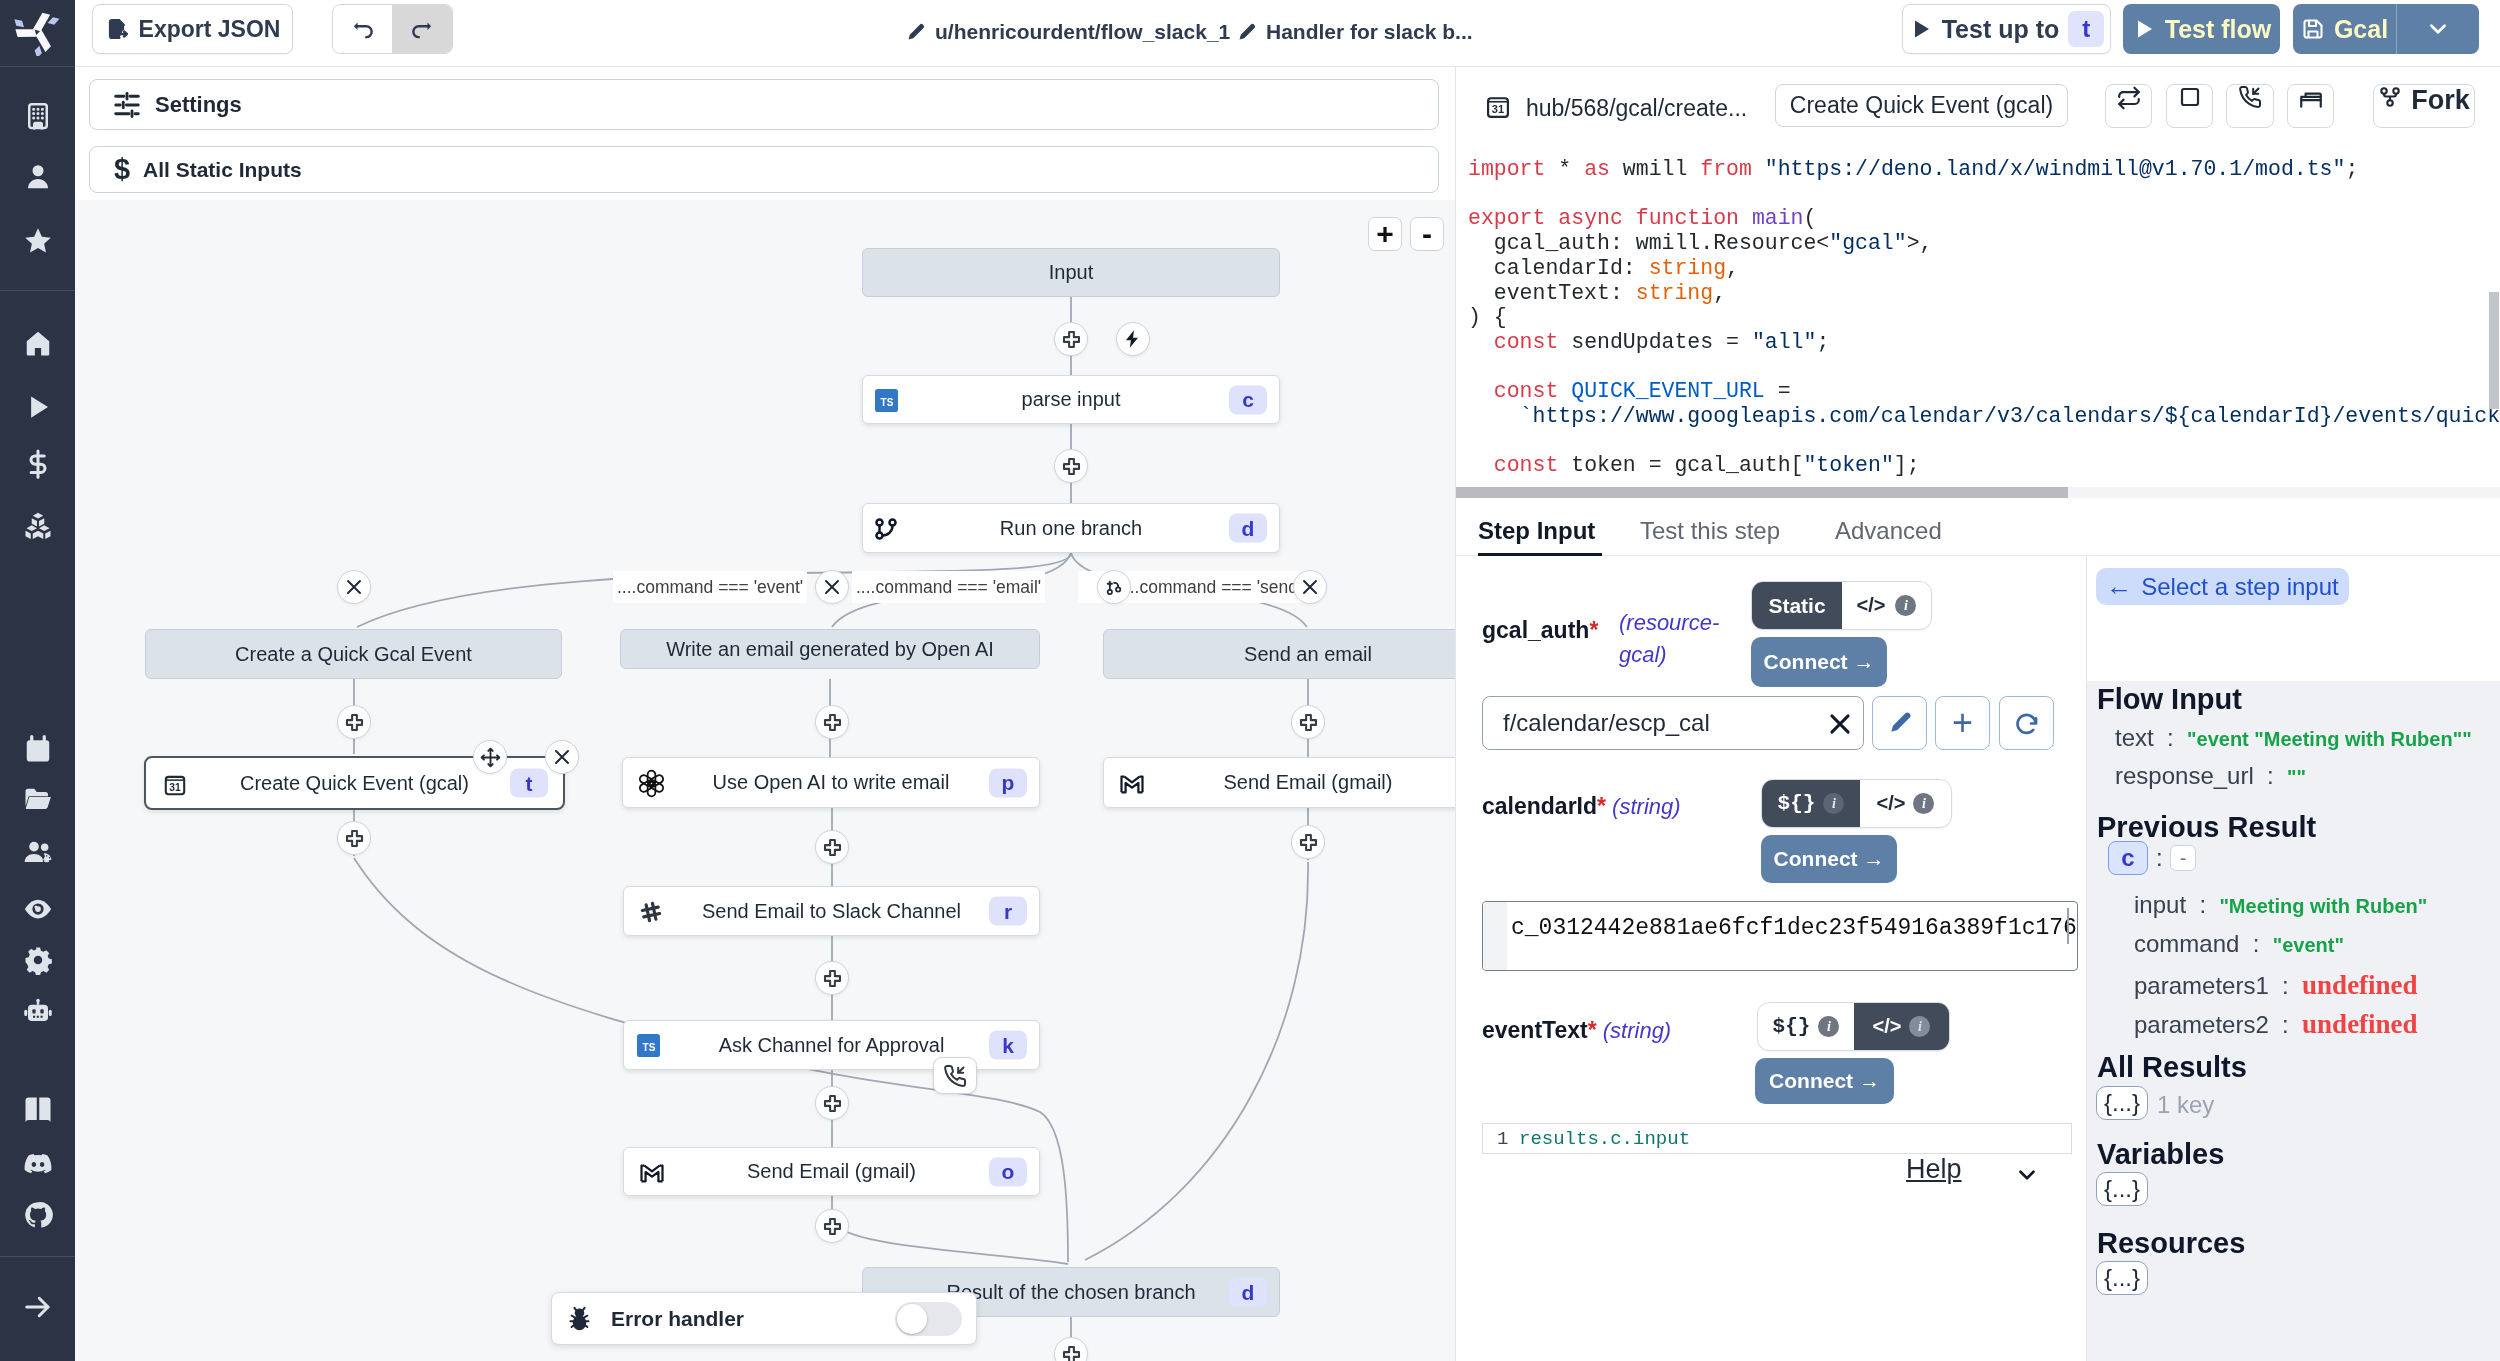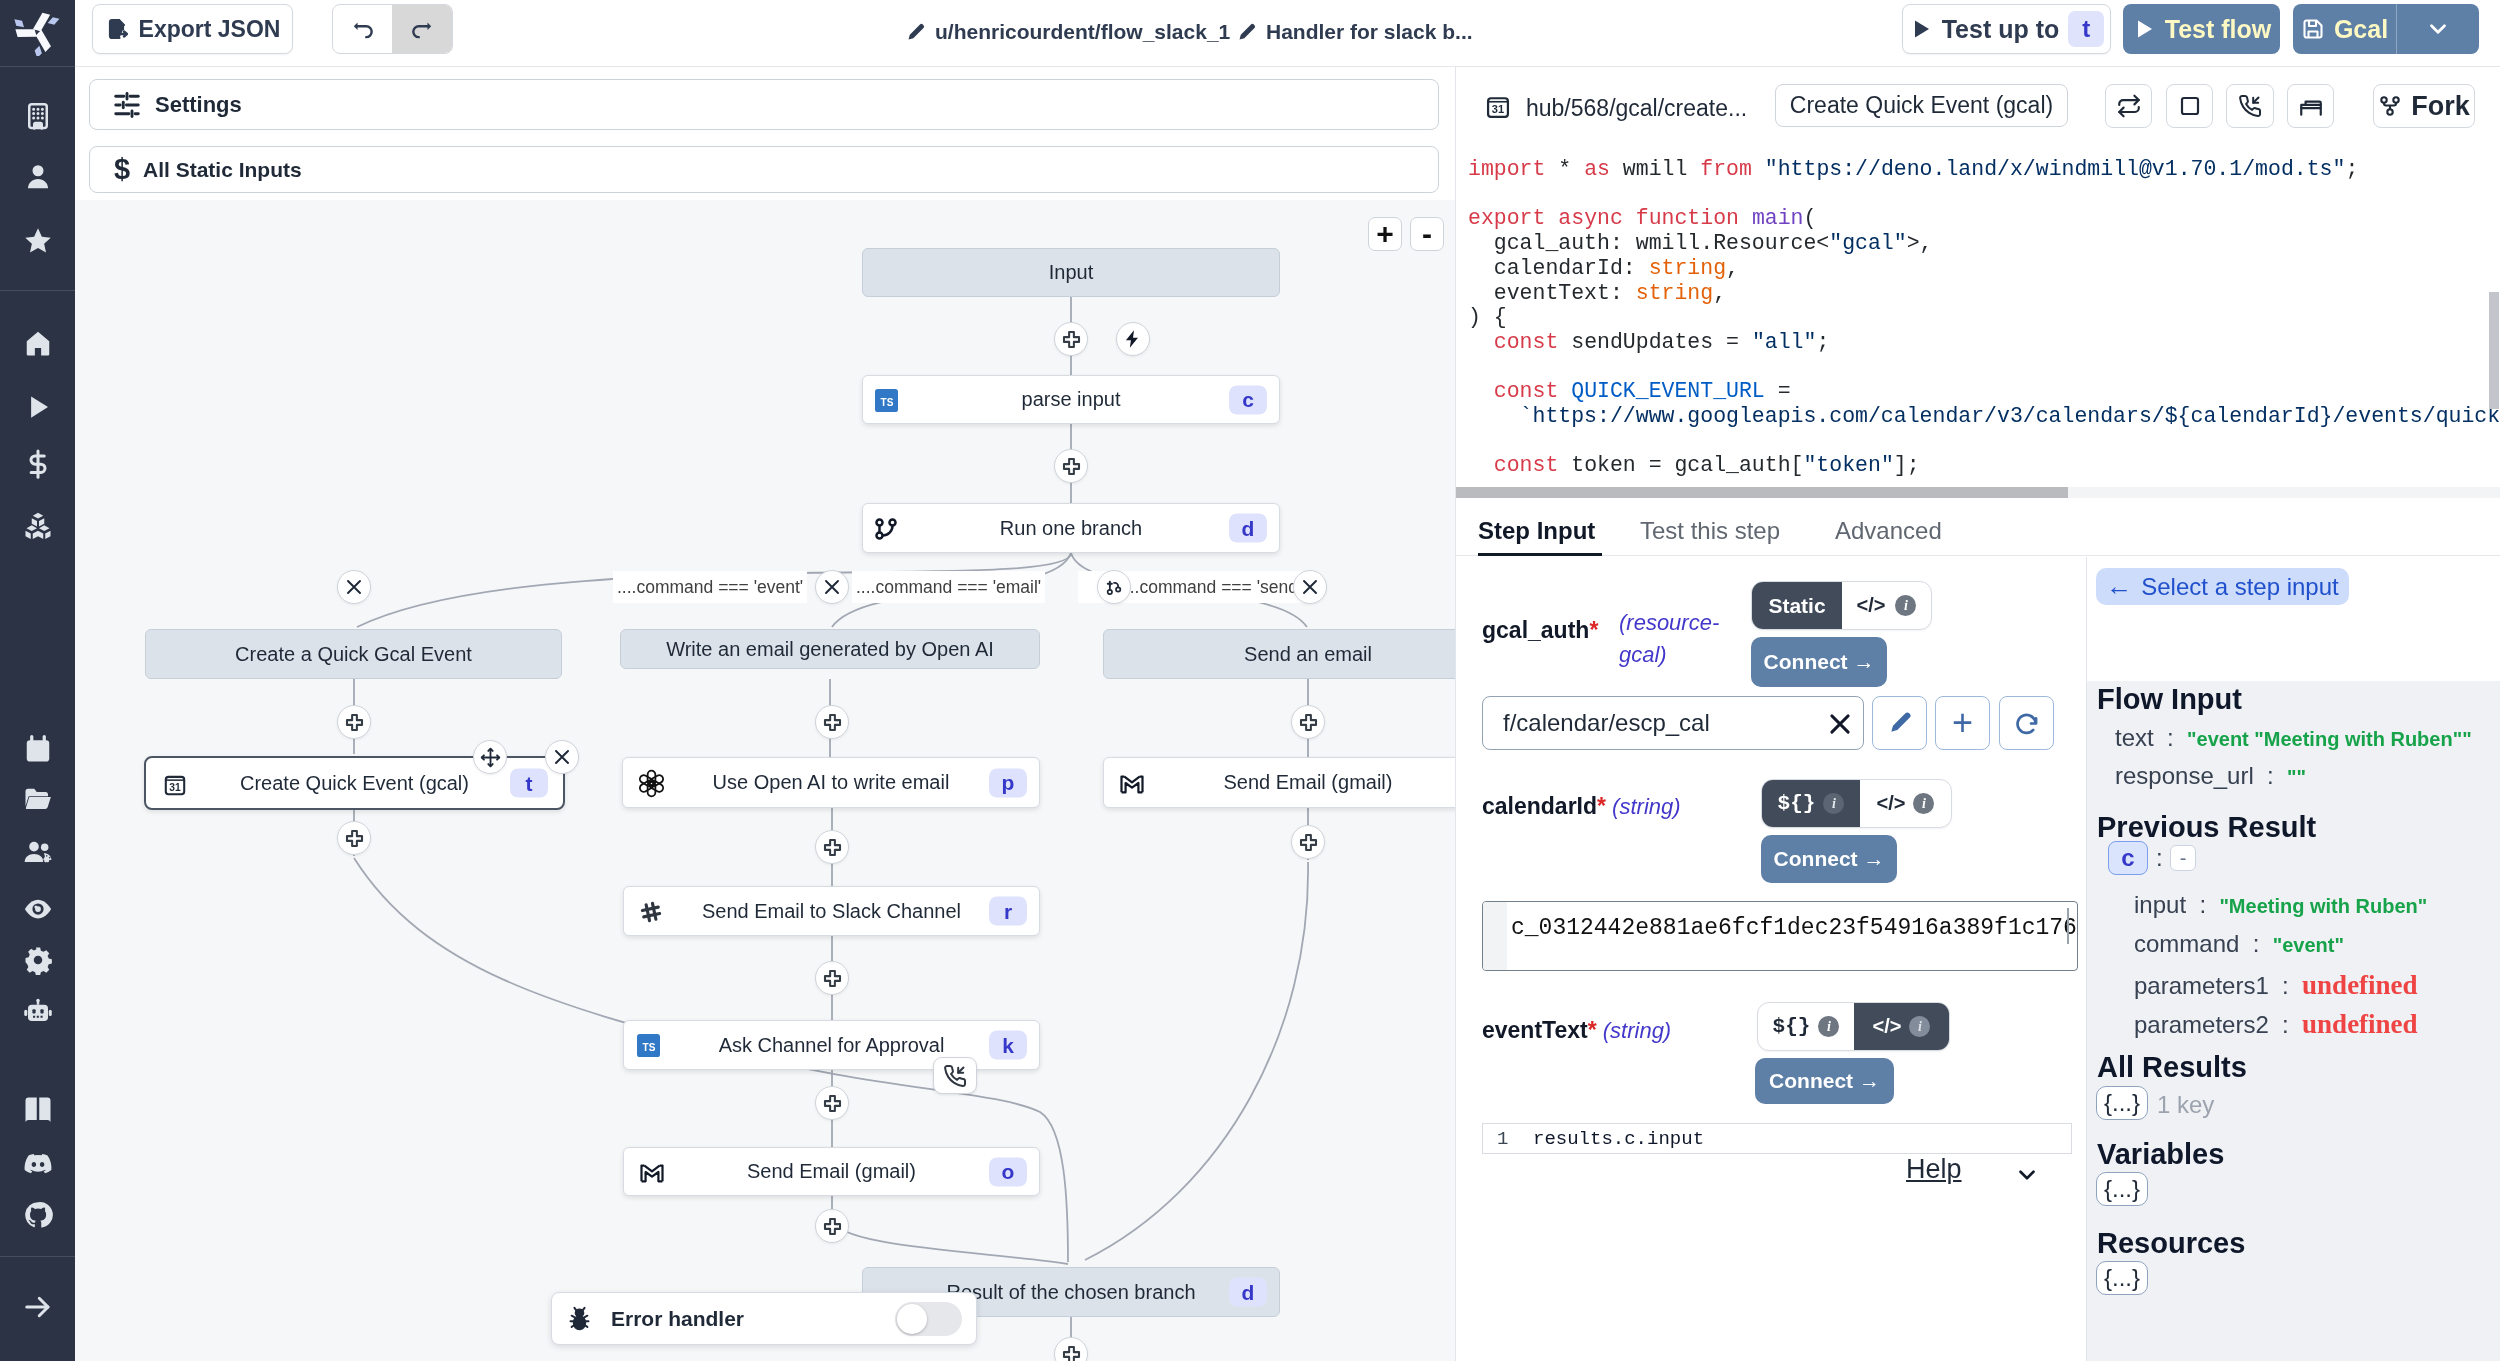--- a/index.html
+++ b/index.html
@@ -37,21 +37,21 @@
 .itpurp { font-style:italic; color:#4338ca; font-size:22px; }
 .tgl { position:absolute; display:flex; border:1px solid #d7dbe2; border-radius:12px; background:#fff; overflow:hidden; height:49px; box-shadow:0 1px 2px rgba(0,0,0,0.05); }
 .tgl .seg { display:flex; align-items:center; justify-content:center; gap:10px; }
 .tgl .dark { background:#414b5a; color:#fff; }
 .connect { position:absolute; background:#5e7fa6; color:#fff; font-weight:700; font-size:21px; border-radius:10px; display:flex; align-items:center; justify-content:center; gap:10px; }
 .sideh { font-weight:700; font-size:29px; color:#0f172a; }
 .kvkey { font-size:24px; color:#374151; }
 .kvval-g { font-size:20px; font-weight:700; color:#16a34a; }
 .kvval-r { font-size:27px; font-weight:700; color:#ef4444;font-family:Liberation Serif, serif; }
 .chip { position:absolute; background:#fff; border:1px solid #8fa3bf; border-radius:10px; color:#1f2937; display:flex; align-items:center; justify-content:center; }
-.hbtn { display:flex; align-items:center; justify-content:center; background:#fff; border:1px solid #d4d9e0; border-radius:8px; }
+.hbtn { display:flex; align-items:flex-start; justify-content:center; background:#fff; border:1px solid #d4d9e0; border-radius:8px; }
 .bbtn { display:flex; align-items:center; justify-content:center; background:#fff; border:1.5px solid #9db8d8; border-radius:8px; }
 svg { display:block; }
 </style>
 </head>
 <body>
 <div id="page">
 
   <div id="flowpanel" class="abs">
     <div class="hbar" style="top:12px;height:51px">
       <svg width="30" height="30" viewBox="0 0 24 24" fill="none" stroke="#1f2937" stroke-width="2.3" stroke-linecap="round">
@@ -616,21 +616,21 @@
           <span style="width:21px;height:21px;border-radius:50%;background:#6e7681;color:#fff;font-size:14px;font-weight:700;display:flex;align-items:center;justify-content:center;font-style:italic;font-family:'Liberation Serif',serif">i</span>
         </div>
       <div class="seg dark" style="width:95px;gap:8px">
           <span style="font-size:20px;font-weight:700">&lt;/&gt;</span>
           <span style="width:21px;height:21px;border-radius:50%;background:#828c9a;color:#dde1e6;font-size:14px;font-weight:700;display:flex;align-items:center;justify-content:center;font-style:italic;font-family:'Liberation Serif',serif">i</span>
         </div>
     </div>
     <div class="connect" style="left:299px;top:991px;width:139px;height:46px">Connect&nbsp;→</div>
     <div class="abs" style="left:26px;top:1056px;width:590px;height:31px;border:1px solid #d9dde2;background:#fff">
       <div class="mono" style="position:absolute;left:14px;top:4px;font-size:19px;color:#3a4654">1</div>
-      <div class="mono" style="position:absolute;left:50px;top:4px;font-size:19px;color:#0f172a">results.c.input</div>
+      <div class="mono" style="position:absolute;left:36px;top:4px;font-size:19px;color:#0f766e">results.c.input</div>
     </div>
     <div class="abs" style="left:450px;top:1087px;font-size:27px;color:#1f2937;text-decoration:underline">Help</div>
     <svg class="abs" style="left:558px;top:1095px" width="26" height="26" viewBox="0 0 24 24" fill="none" stroke="#111827" stroke-width="2.4" stroke-linecap="round" stroke-linejoin="round">
         <polyline points="6 9 12 15 18 9"></polyline>
       </svg>
 
     <div class="abs" style="left:630px;top:490px;width:1px;height:804px;background:#e2e5e9"></div>
     <div class="abs" style="left:631px;top:614px;width:413px;height:680px;background:#eff1f4"></div>
     <div class="abs" style="left:640px;top:501px;width:253px;height:37px;background:#ccdcfa;border-radius:10px;display:flex;align-items:center;justify-content:center;gap:9px;color:#2050cc;font-size:24px"><span style="font-size:26px">←</span>Select a step input</div>
     <div class="abs sideh" style="left:641px;top:616px">Flow Input</div>

